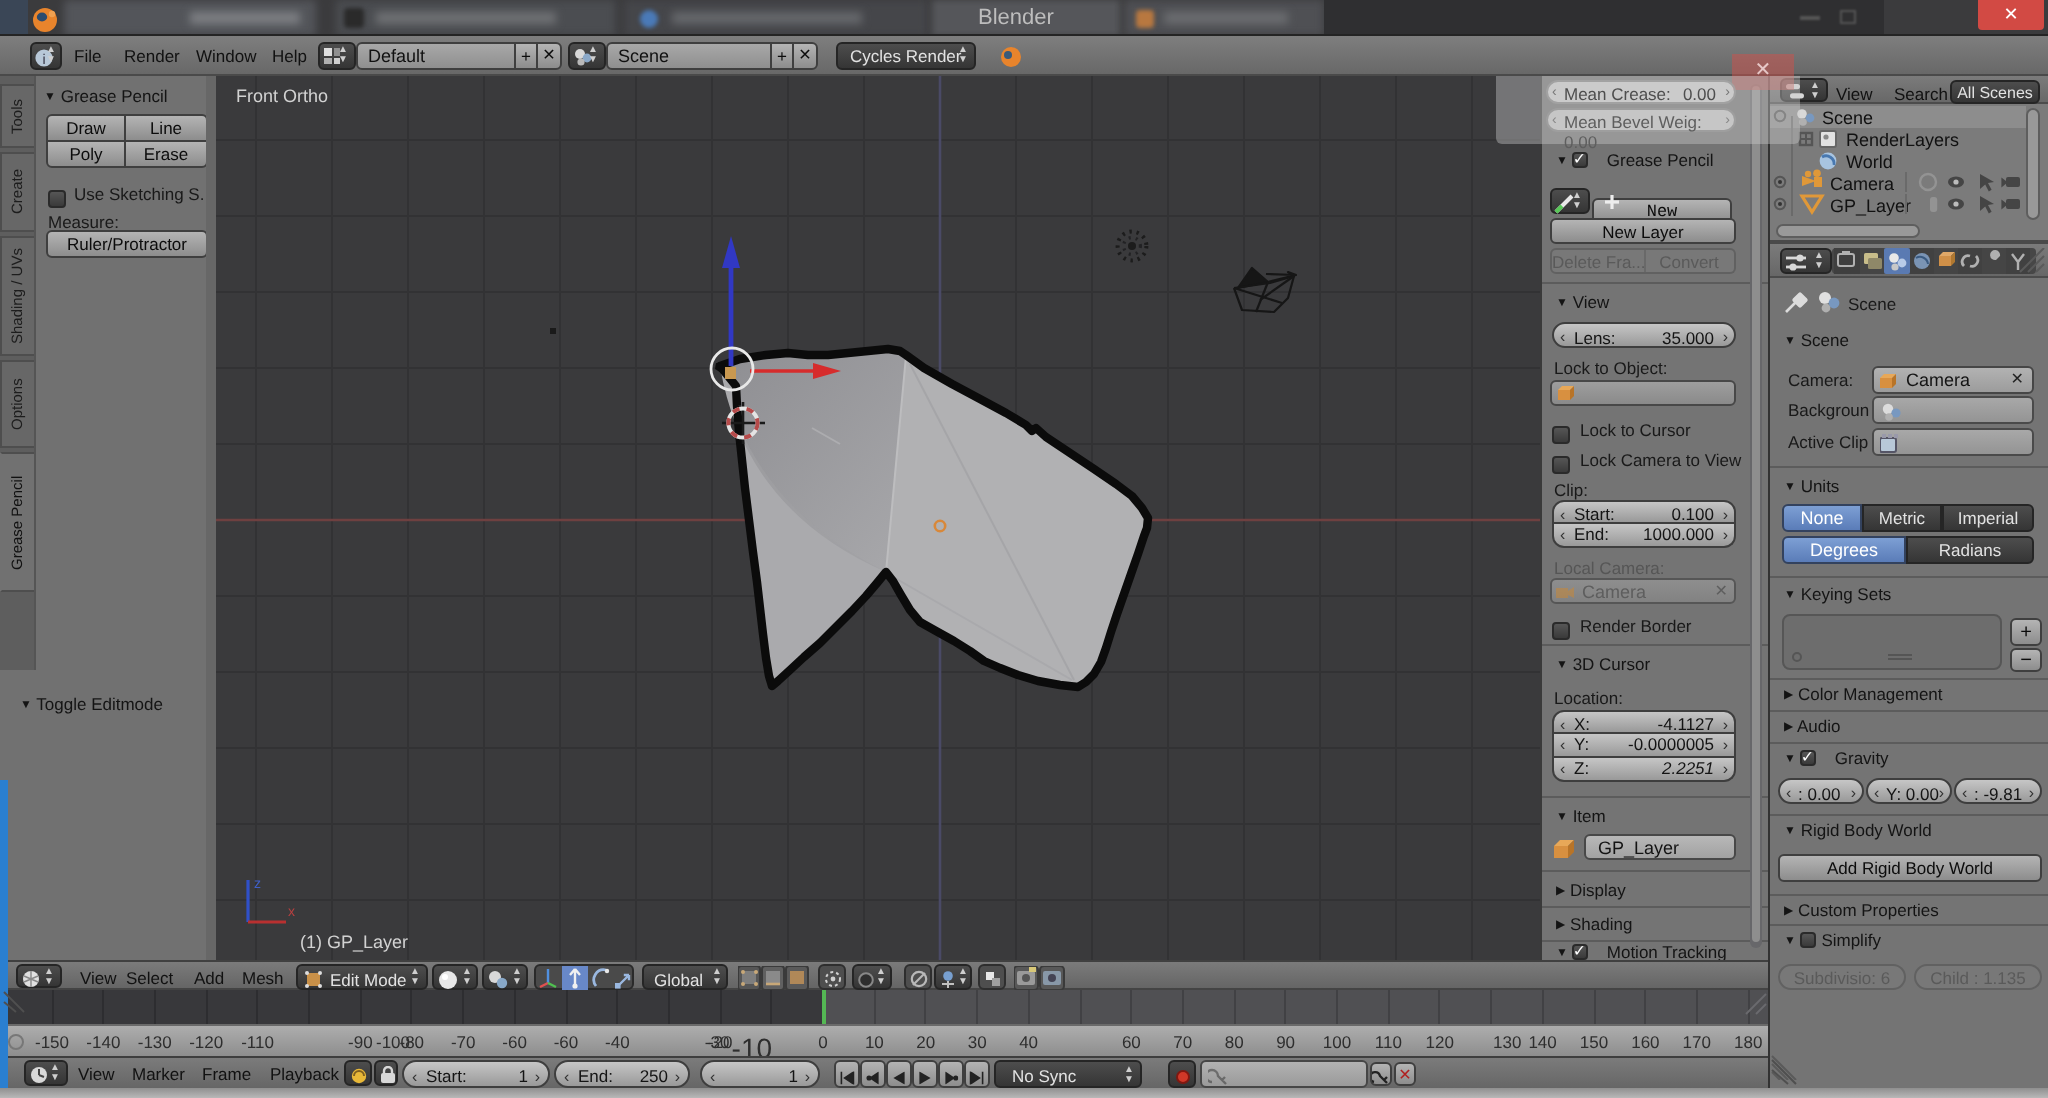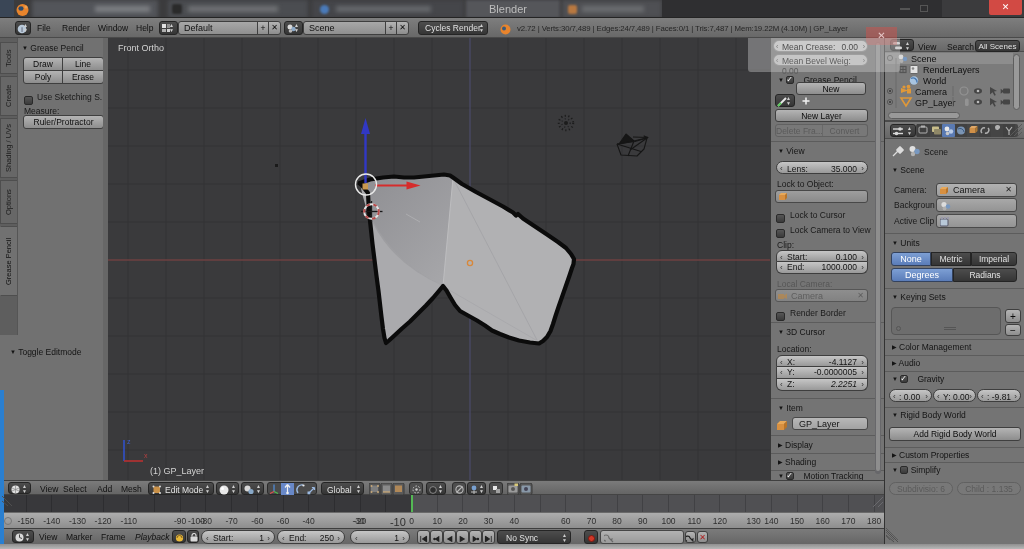--- a/index.html
+++ b/index.html
@@ -86,21 +86,20 @@
   <div class="a" style="left:303px;top:3px;width:83px;height:14px;background:linear-gradient(#a8a8a8,#8f8f8f);border:1px solid #3f3f3f;border-radius:3px 0 0 3px;color:#111;font-size:9px;line-height:13px;padding-left:5px;">Scene</div>
   <div class="a btn" style="left:385px;top:3px;width:12px;height:14px;border-radius:0;line-height:12px;">+</div>
   <div class="a btn" style="left:396px;top:3px;width:13px;height:14px;border-radius:0 3px 3px 0;line-height:12px;font-size:8px;">✕</div>
   <div class="a dd" style="left:418px;top:3px;width:70px;height:14px;line-height:13px;padding-left:6px;font-size:8.5px;">Cycles Render<span class="arrs">▲<br>▼</span></div>
   <div class="a" style="left:499px;top:4px;width:13px;height:13px;">
     <svg width="13" height="13">
         <circle cx="6.5" cy="6.5" r="5" fill="#e8842c"></circle>
         <circle cx="5" cy="5.5" r="2" fill="#3a5a7a"></circle>
       </svg>
   </div>
-  <div class="a" style="left:517px;top:6px;font-size:7.8px;color:#262626;letter-spacing:-0.1px;">v2.72 | Verts:30/7,489 | Edges:24/7,489 | Faces:0/1 | Tris:7,487 | Mem:19.22M (4.10M) | GP_Layer</div>
 </div>
 
 <div class="a" id="toolshelf" style="left:0;top:38px;width:108px;height:442px;background:#717171;overflow:hidden;">
 
   <div class="a" style="left:0;top:0;width:18px;height:297px;background:#5e5e5e;border-right:1px solid #555;"></div>
   <div class="a" style="left:0;top:297px;width:18px;height:145px;background:#717171;"></div>
   <div class="vtab" style="top:4px;height:32px;">Tools</div>
   <div class="vtab" style="top:38px;height:40px;">Create</div>
   <div class="vtab" style="top:80px;height:60px;">Shading / UVs</div>
   <div class="vtab" style="top:142px;height:44px;">Options</div>
@@ -243,21 +242,21 @@
 <div class="a" id="npanel" style="left:770px;top:38px;width:114px;height:442px;background:#747474;border-left:1px solid #3a3a3a;overflow:hidden;">
 
   <div class="a hdr" style="left:7px;top:37px;"><span class="tri">▼</span> <span class="cb" style="width:8px;height:8px;vertical-align:-1px;"></span><span style="position:relative;left:-8px;top:-1px;color:#fff;font-size:8px;">✓</span> Grease Pencil</div>
   <div class="a dd" style="left:4px;top:56px;width:20px;height:13px;">
     <svg class="a" style="left:1px;top:1px;" width="11" height="11">
         <line x1="1" y1="10" x2="9" y2="2" stroke="#e8e8e8" stroke-width="2"></line>
         <line x1="1" y1="10" x2="4" y2="7" stroke="#58c858" stroke-width="2"></line>
       </svg>
     <span class="arrs">▲<br>▼</span>
   </div>
-  <div class="a btn" style="left:25px;top:44px;width:70px;height:13px;line-height:12px;">New</div>
+  <div class="a btn" style="left:25px;top:61px;width:70px;height:13px;line-height:12px;font-family:Liberation Mono, monospace;">New</div>
   <svg class="a" style="left:31px;top:58.5px;" width="8" height="8">
       <line x1="4" y1="0.5" x2="4" y2="7.5" stroke="#ededed" stroke-width="1.6"></line>
       <line x1="0.5" y1="4" x2="7.5" y2="4" stroke="#ededed" stroke-width="1.6"></line>
     </svg>
   <div class="a btn" style="left:4px;top:71px;width:93px;height:13px;line-height:12px;">New Layer</div>
   <div class="a pilld" style="left:4px;top:86px;width:48px;height:13px;line-height:12px;border-radius:3px 0 0 3px;text-align:center;">Delete Fra...</div>
   <div class="a pilld" style="left:51px;top:86px;width:46px;height:13px;line-height:12px;border-radius:0 3px 3px 0;text-align:center;border-left:none;">Convert</div>
   <div class="a sep" style="left:0px;top:103px;width:114px;"></div>
 
   <div class="a hdr" style="left:7px;top:108px;"><span class="tri">▼</span> View</div>
@@ -719,21 +718,21 @@
       <div class="a" style="left:108.8px;top:3px;width:40px;text-align:center;font-size:8.5px;color:#2e2e2e;">-110</div>
       <div class="a" style="left:134.5px;top:3px;width:40px;text-align:center;font-size:8.5px;color:#2e2e2e;margin-left:42px;">-100</div>
       <div class="a" style="left:160.2px;top:3px;width:40px;text-align:center;font-size:8.5px;color:#2e2e2e;">-90</div>
       <div class="a" style="left:185.9px;top:3px;width:40px;text-align:center;font-size:8.5px;color:#2e2e2e;">-80</div>
       <div class="a" style="left:211.6px;top:3px;width:40px;text-align:center;font-size:8.5px;color:#2e2e2e;">-70</div>
       <div class="a" style="left:237.3px;top:3px;width:40px;text-align:center;font-size:8.5px;color:#2e2e2e;">-60</div>
       <div class="a" style="left:263.0px;top:3px;width:40px;text-align:center;font-size:8.5px;color:#2e2e2e;">-60</div>
       <div class="a" style="left:288.7px;top:3px;width:40px;text-align:center;font-size:8.5px;color:#2e2e2e;">-40</div>
       <div class="a" style="left:314.4px;top:3px;width:40px;text-align:center;font-size:8.5px;color:#2e2e2e;padding-left:38px;">-30</div>
       <div class="a" style="left:340.1px;top:3px;width:40px;text-align:center;font-size:8.5px;color:#2e2e2e;">-20</div>
-      <div class="a" style="left:365.8px;top:3px;width:40px;text-align:right;font-size:11px;color:#2e2e2e;">-10</div>
+      <div class="a" style="left:365.8px;top:3px;width:40px;text-align:left;font-size:14px;color:#2e2e2e;">-10</div>
       <div class="a" style="left:391.5px;top:3px;width:40px;text-align:center;font-size:8.5px;color:#2e2e2e;">0</div>
       <div class="a" style="left:417.2px;top:3px;width:40px;text-align:center;font-size:8.5px;color:#2e2e2e;">10</div>
       <div class="a" style="left:442.9px;top:3px;width:40px;text-align:center;font-size:8.5px;color:#2e2e2e;">20</div>
       <div class="a" style="left:468.6px;top:3px;width:40px;text-align:center;font-size:8.5px;color:#2e2e2e;">30</div>
       <div class="a" style="left:494.3px;top:3px;width:40px;text-align:center;font-size:8.5px;color:#2e2e2e;">40</div>
       <div class="a" style="left:520.0px;top:3px;width:40px;text-align:center;font-size:8.5px;color:#2e2e2e;margin-top:25px;">50</div>
       <div class="a" style="left:545.7px;top:3px;width:40px;text-align:center;font-size:8.5px;color:#2e2e2e;">60</div>
       <div class="a" style="left:571.4px;top:3px;width:40px;text-align:center;font-size:8.5px;color:#2e2e2e;">70</div>
       <div class="a" style="left:597.1px;top:3px;width:40px;text-align:center;font-size:8.5px;color:#2e2e2e;">80</div>
       <div class="a" style="left:622.8px;top:3px;width:40px;text-align:center;font-size:8.5px;color:#2e2e2e;">90</div>
@@ -752,21 +751,21 @@
   <div class="a dd" style="left:12px;top:1px;width:22px;height:13px;">
     <svg class="a" style="left:2px;top:2px;" width="9" height="9">
         <circle cx="4.5" cy="4.5" r="4" fill="#d8d8d8"></circle>
         <path d="M4.5,4.5 L4.5,1.5 M4.5,4.5 L7,5.5" stroke="#444" stroke-width="1"></path>
       </svg>
     <span class="arrs">▲<br>▼</span>
   </div>
   <div class="a menu" style="left:39px;top:3px;">View</div>
   <div class="a menu" style="left:66px;top:3px;">Marker</div>
   <div class="a menu" style="left:101px;top:3px;">Frame</div>
-  <div class="a menu" style="left:135px;top:3px;font-style:italic;">Playback</div>
+  <div class="a menu" style="left:135px;top:3px;">Playback</div>
   <div class="a dd" style="left:172px;top:1px;width:14px;height:13px;">
     <svg class="a" style="left:2px;top:2.5px;" width="9" height="9">
         <circle cx="4.5" cy="4" r="3.6" fill="#e8b838"></circle>
         <path d="M2,4 a2.5,2.5 0 0 1 5,0" fill="none" stroke="#806020" stroke-width="1"></path>
       </svg>
   </div>
   <div class="a dd" style="left:187px;top:1px;width:12px;height:13px;">
     <svg class="a" style="left:2px;top:2px;" width="8" height="9">
         <rect x="0.5" y="3.5" width="7" height="5" rx="1" fill="#d8d8d8"></rect>
         <path d="M2,3.5 v-1 a2,2 0 0 1 4,0 v1" fill="none" stroke="#d8d8d8" stroke-width="1.2"></path>

